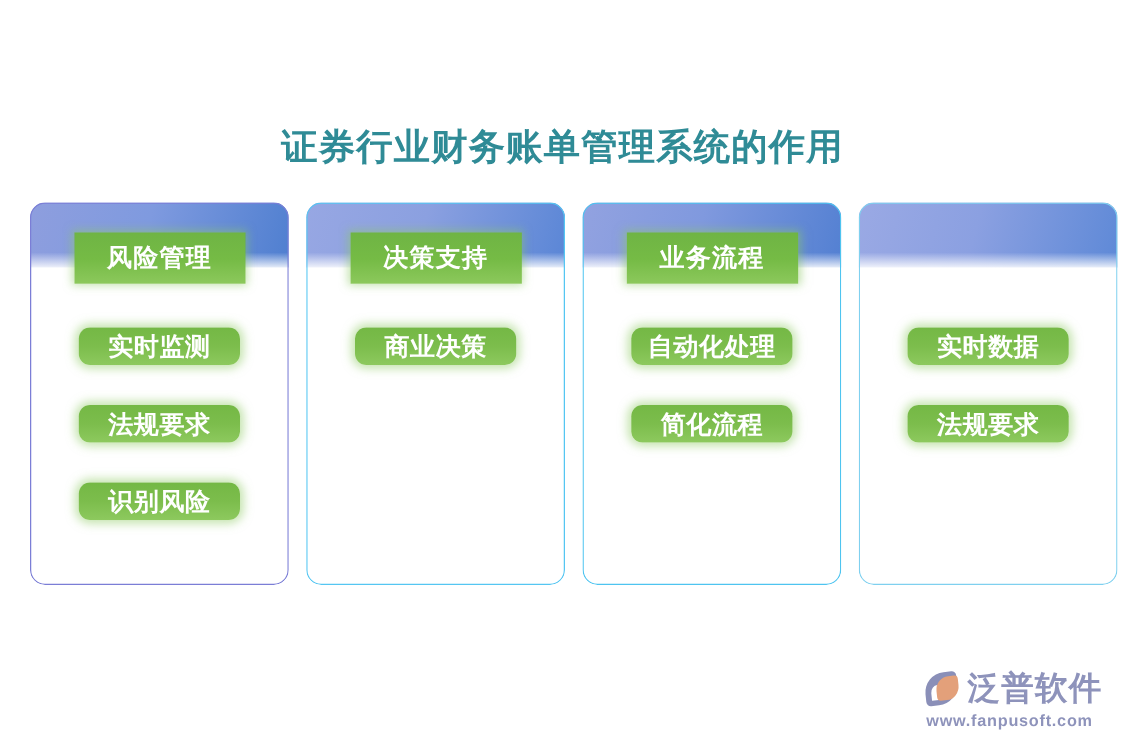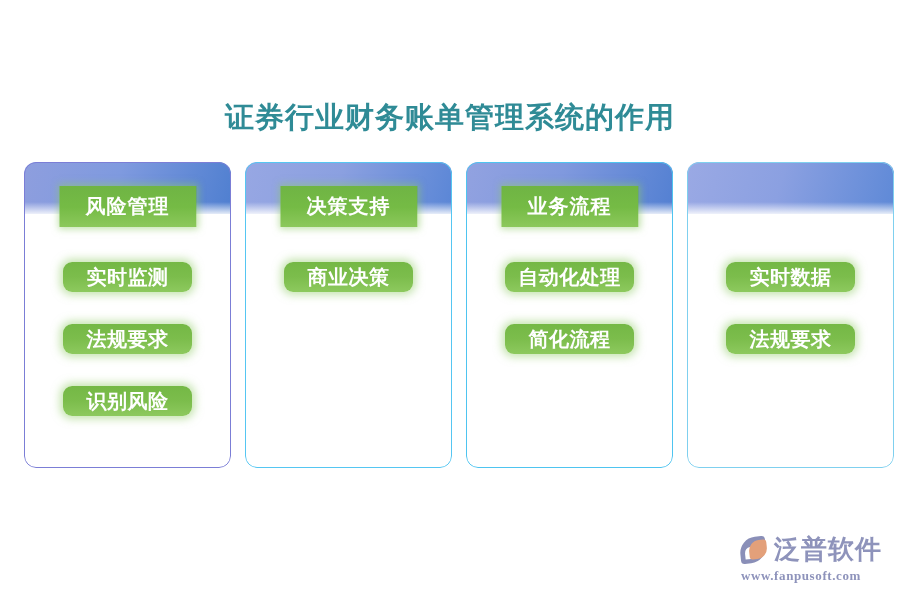--- a/index.html
+++ b/index.html
@@ -244,21 +244,21 @@
     font-family: "Liberation Sans", sans-serif;
     white-space: nowrap;
   }
   #brand-logo .brand-url {
     margin-top: 1px;
     margin-left: 1px;
     font-size: 13px;
     font-weight: bold;
     color: #8e93bb;
     letter-spacing: 0.6px;
-    font-family: Liberation Serif, serif;
+    font-family: Liberation Sans, sans-serif;
     white-space: nowrap;
   }
 </style>
 </head>
 <body>
 
 <div id="stage">
 
   <div id="page-title">证券行业财务账单管理系统的作用</div>
 

